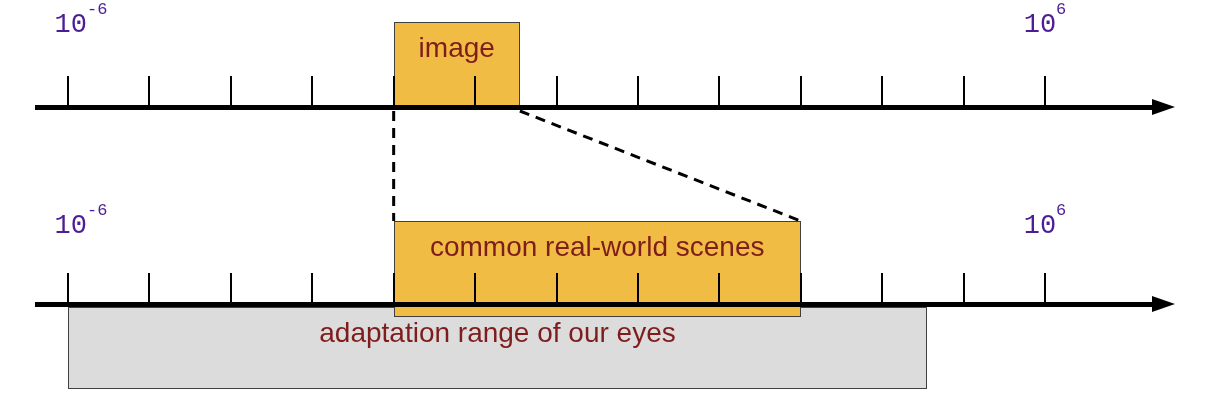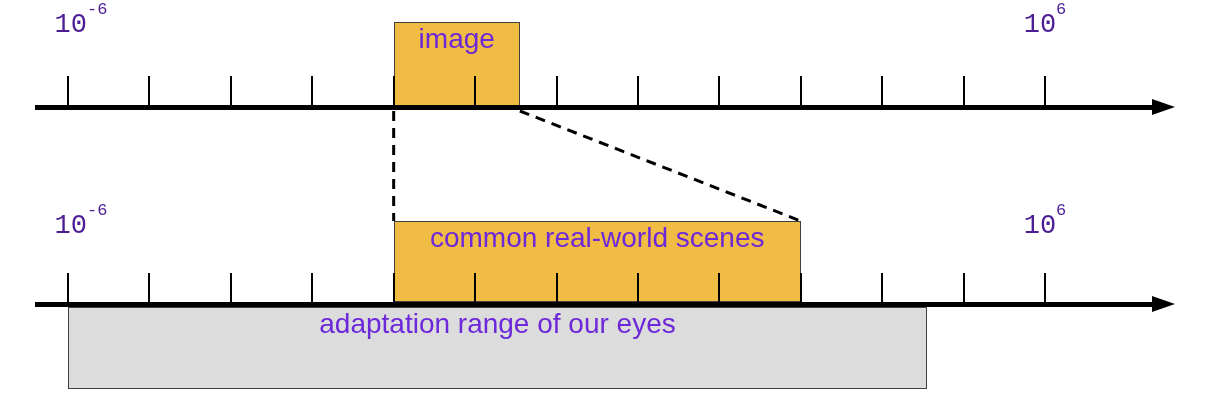--- a/index.html
+++ b/index.html
@@ -52,22 +52,23 @@
     top: -0.45em;
   }
   .range-box {
     position: absolute;
     display: flex;
     justify-content: center;
     align-items: flex-start;
     box-sizing: border-box;
     border: 1.5px solid #404040;
     font-size: 28px;
-    color: #6d28d9;
+    color: #7f1d1d;
     z-index: 1;
+    padding-top: 9px;
   }
   #connector-svg {
     position: absolute;
     left: 0; top: 0;
     z-index: 3;
   }
   .box-label { white-space: nowrap; }
 </style>
 </head>
 <body>
@@ -122,17 +123,17 @@
     <div class="axis-line" style="top:302px"></div>
     <div class="arrow-head" style="top:296px"></div>
   </div>
 
   <div class="range-box" id="box-eyes" style="left: 68px; width: 859px; top: 307px; height: 82px; background: rgb(220, 220, 220);">
     <span class="box-label">adaptation range of our eyes</span>
   </div>
   <div class="range-box" id="box-image" style="left: 393.667px; width: 126.196px; top: 22px; height: 85px; background: rgb(240, 188, 68);">
     <span class="box-label">image</span>
   </div>
-  <div class="range-box" id="box-common" style="left: 393.667px; width: 407.083px; top: 221px; height: 81px; background: rgb(240, 188, 68); justify-content: center;">
+  <div class="range-box" id="box-common" style="left: 393.667px; width: 407.083px; top: 221px; height: 96px; background: rgb(240, 188, 68); justify-content: center;">
     <span class="box-label">common real-world scenes</span>
   </div>
 
 </div>
 
 </body></html>

